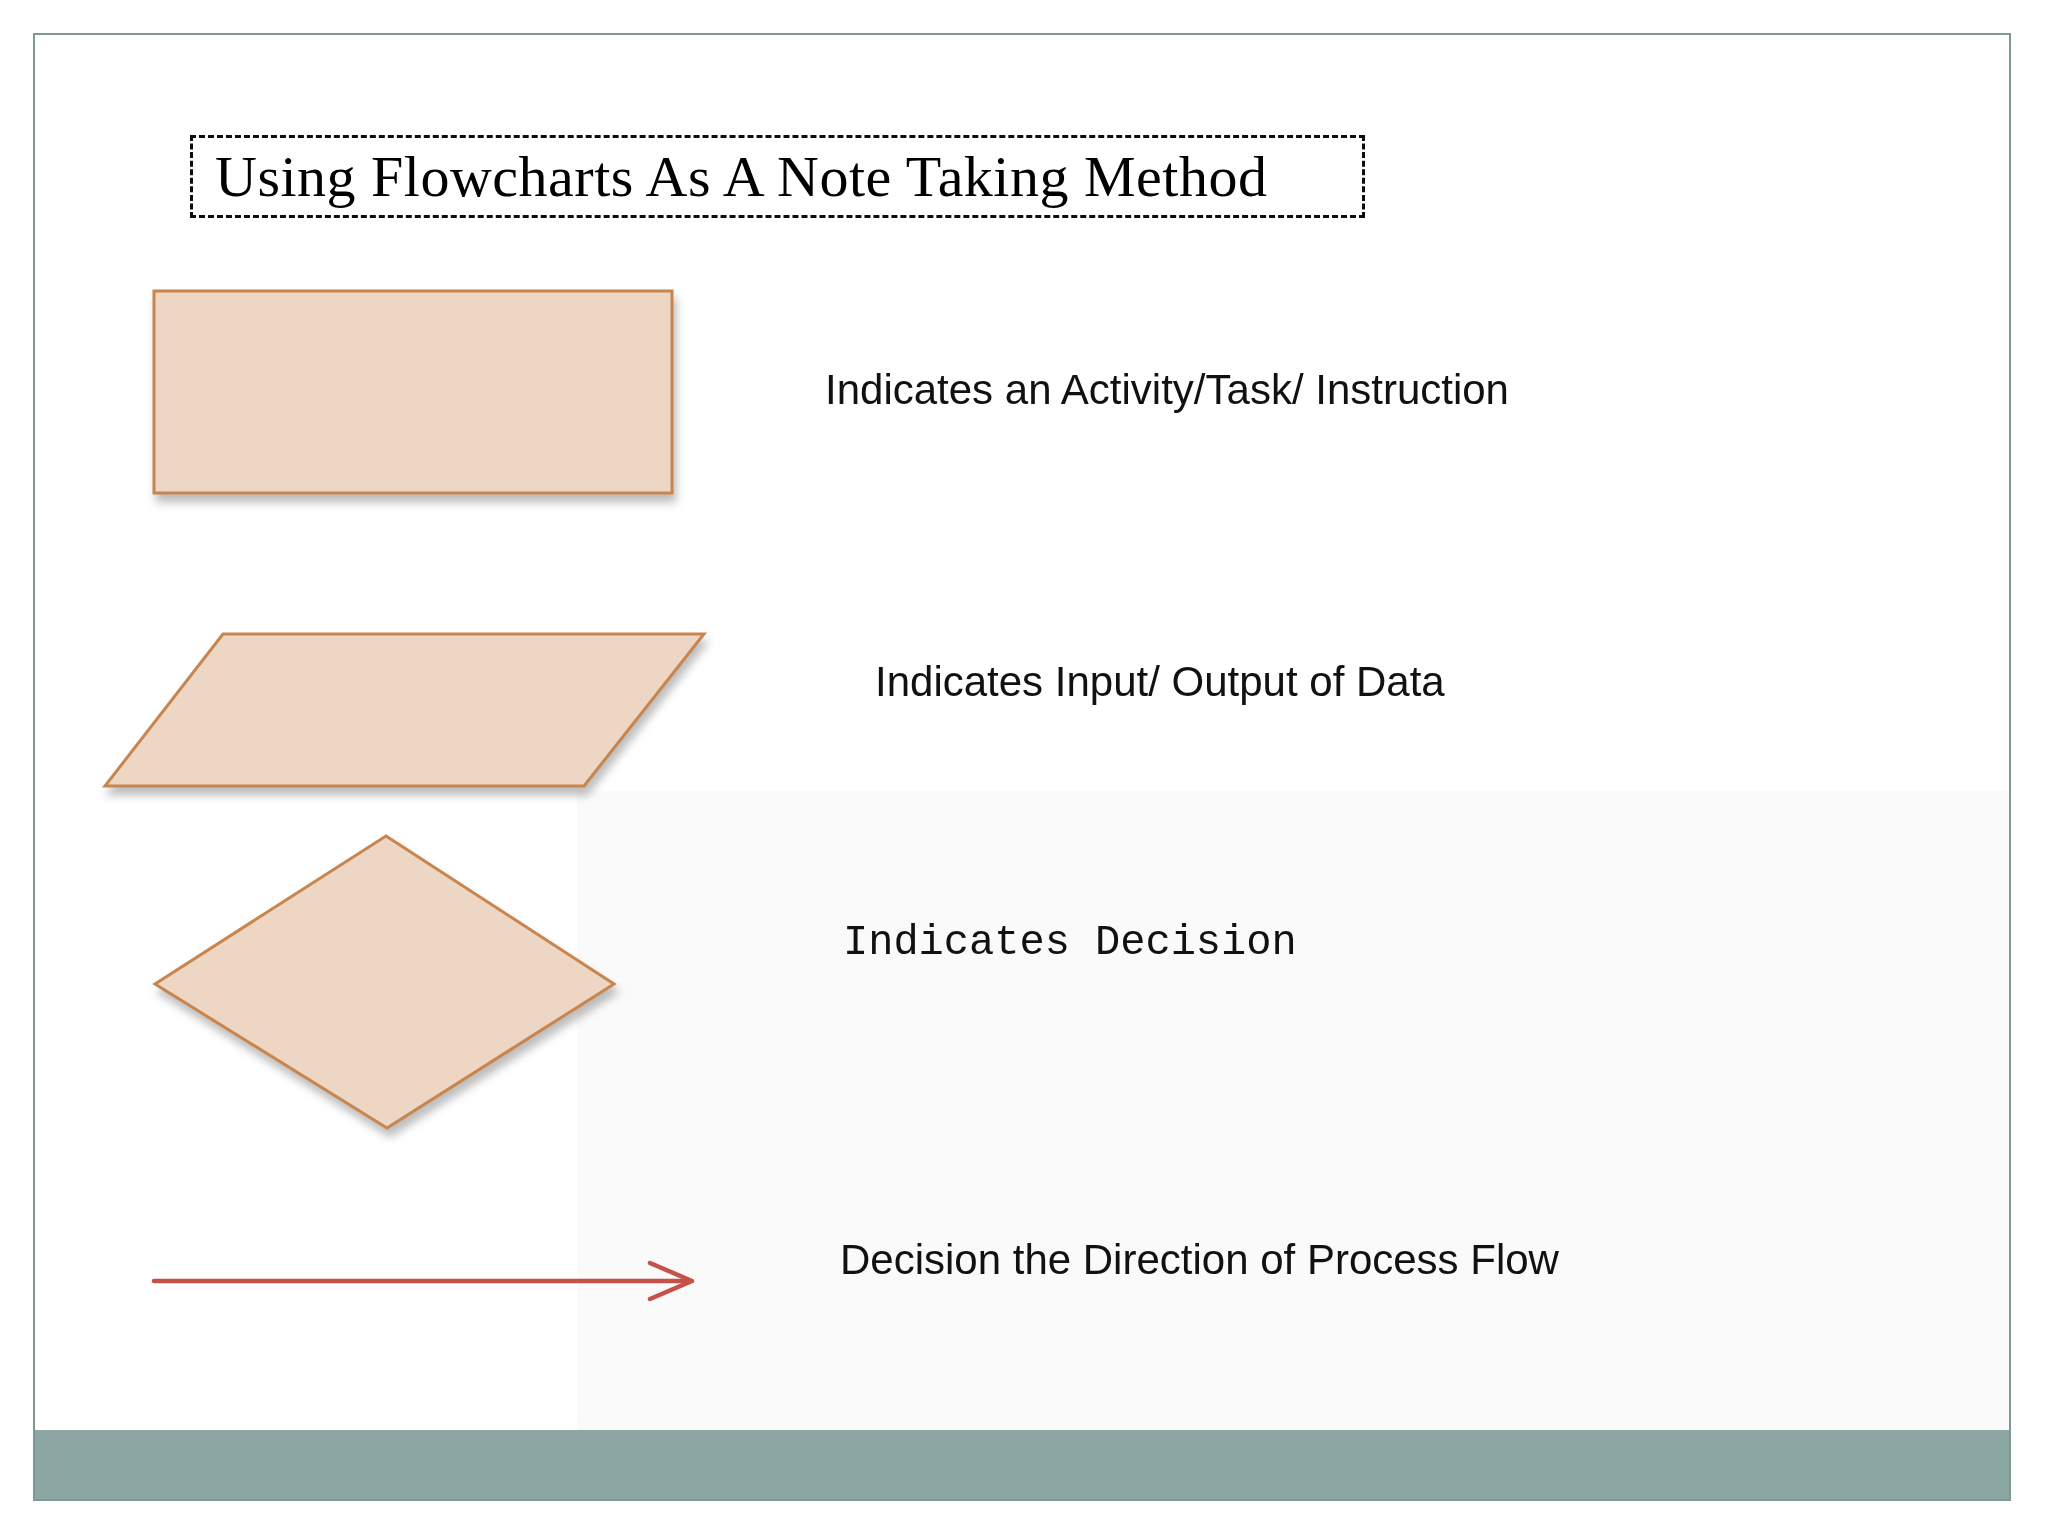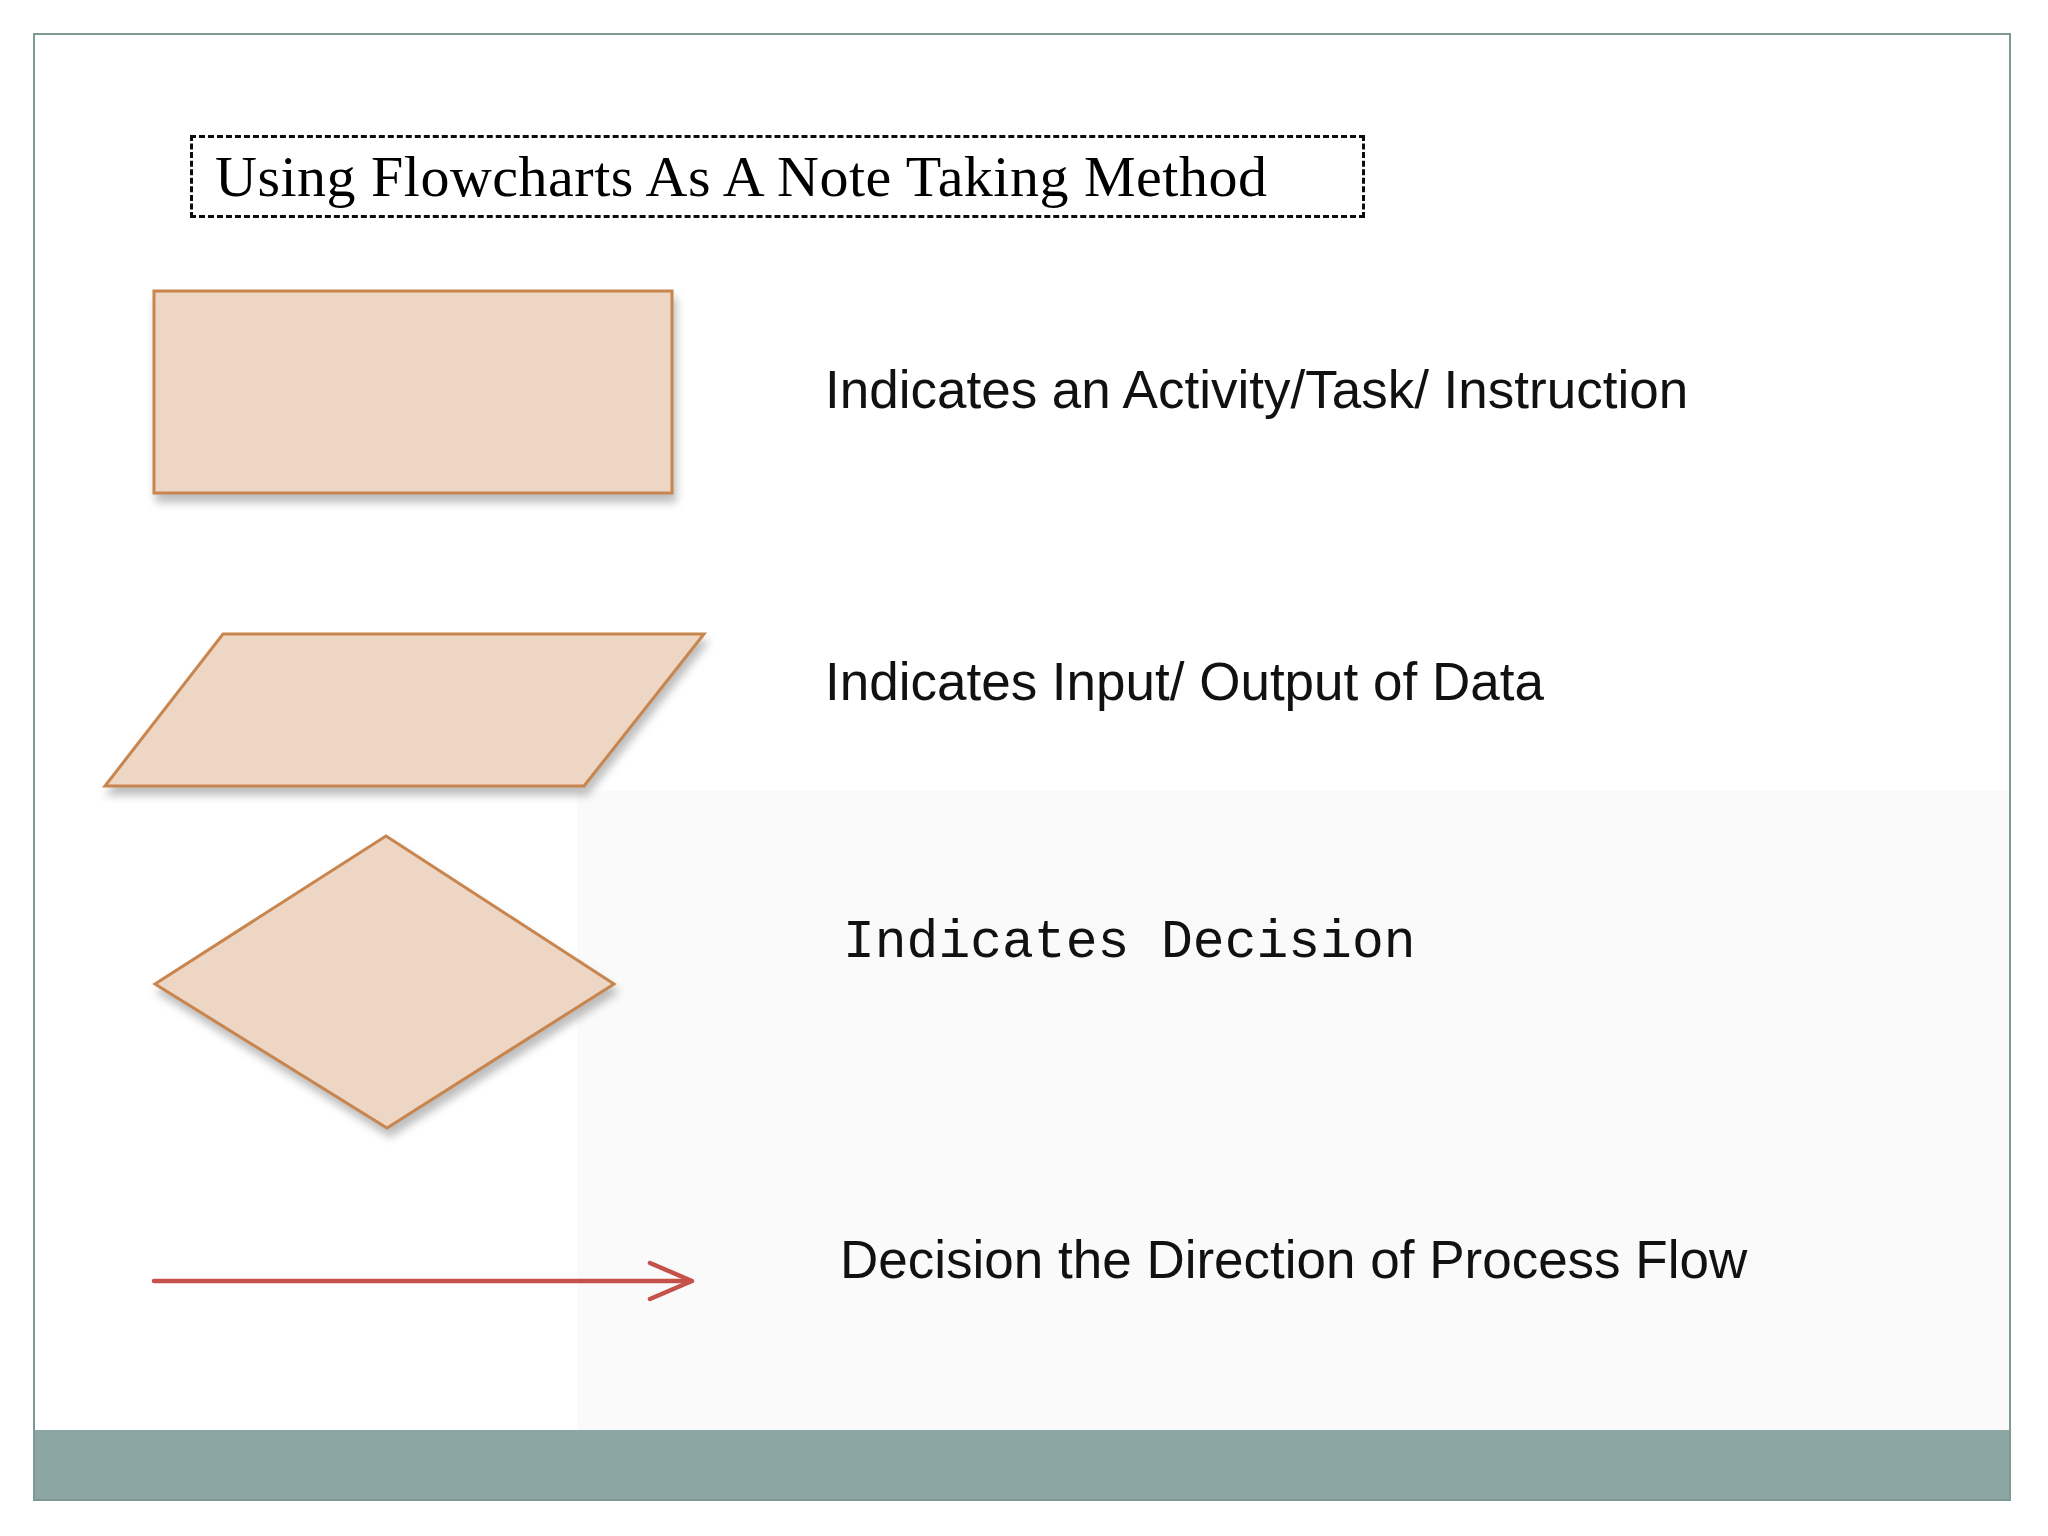--- a/index.html
+++ b/index.html
@@ -67,27 +67,27 @@
     left: 0;
     top: 0;
     width: 1978px;
     height: 1468px;
   }
   .shape-shadow {
     filter: drop-shadow(3px 8px 4px rgba(110, 110, 110, 0.45));
   }
   .legend-label {
     position: absolute;
-    font-size: 53px;
+    font-size: 42px;
     line-height: 42px;
     color: #111111;
     white-space: nowrap;
   }
   .label-1 { left: 792px; top: 336px; }
-  .label-2 { left: 792px; top: 628px; }
+  .label-2 { left: 842px; top: 628px; }
   .label-3 { left: 810px; top: 889px; font-family: Liberation Mono, monospace; }
   .label-4 { left: 807px; top: 1206px; }
   .footer-bar {
     position: absolute;
     left: 0;
     right: 0;
     bottom: 0;
     height: 71px;
     background: #8ca7a3;
     border-bottom: 2px solid #7e9894;

